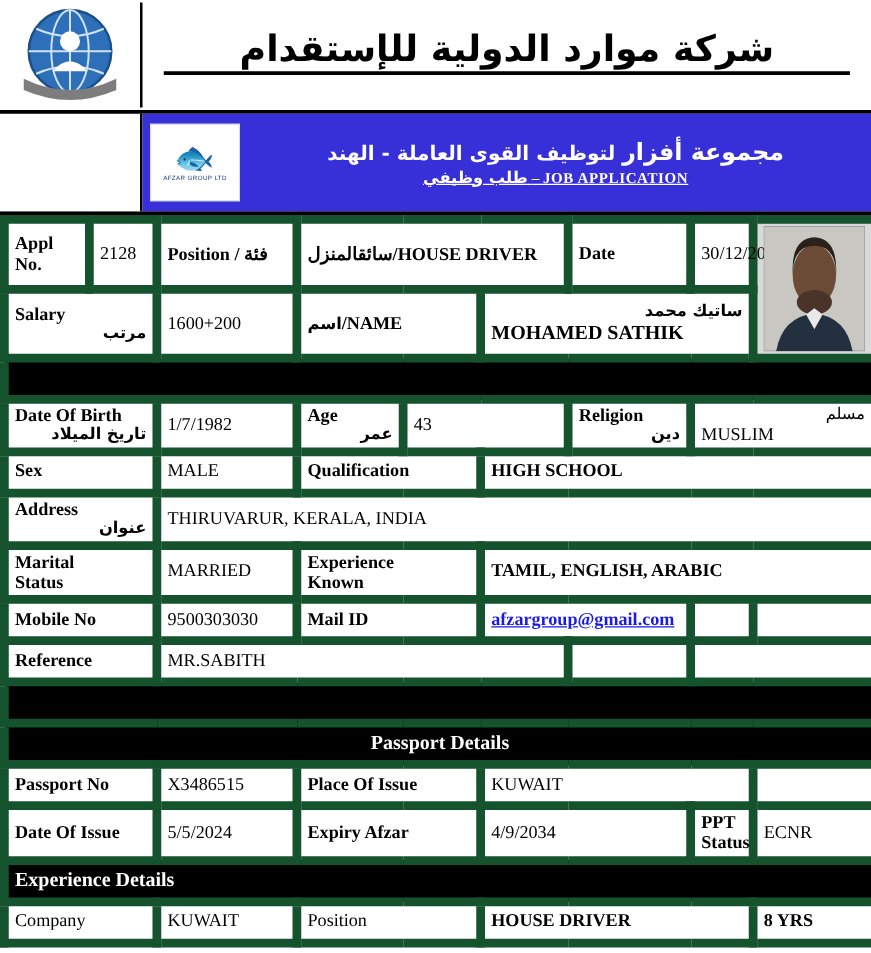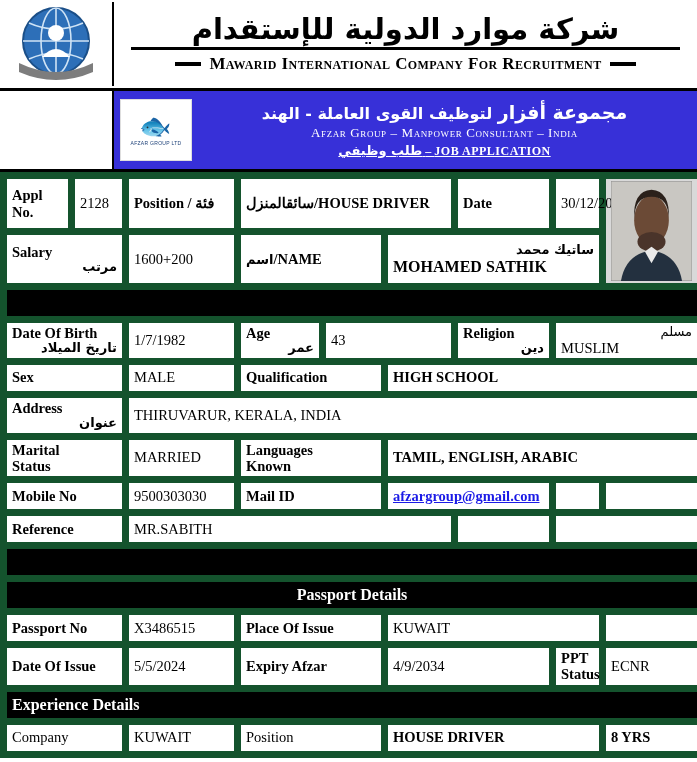--- a/index.html
+++ b/index.html
@@ -141,41 +141,35 @@
         <path d="M10 36 h66 M43 3 v66 M16 18 q27 12 54 0 M16 54 q27 -12 54 0" stroke="#cfe3f5" stroke-width="1.6" fill="none"></path>
         <ellipse cx="43" cy="36" rx="15" ry="33" fill="none" stroke="#cfe3f5" stroke-width="1.6"></ellipse>
         <circle cx="43" cy="28" r="8" fill="#ffffff"></circle>
         <path d="M29 52 q14 -16 28 0 z" fill="#ffffff"></path>
         <path d="M6 58 q37 18 74 0 l0 9 q-37 16 -74 0 z" fill="#7d7d7d"></path>
       </svg>
     </div>
     <div class="hdr-text">
       <div class="ar-title">شركة موارد الدولية للإستقدام</div>
       <div class="rule"></div>
-      <div class="en-title">
-        <span class="dash"></span>
-        <span>Mawarid International Company For Recruitment</span>
-        <span class="dash"></span>
-      </div>
     </div>
   </div>
 
   <div class="banner-wrap">
     <div class="banner-left"></div>
     <div class="banner">
       <div class="banner-logo">
         <div class="fish">🐟</div>
         <div class="cap">AFZAR GROUP LTD</div>
       </div>
       <div class="banner-texts">
         <div class="b1">
           <span class="big">مجموعة أفزار</span>
           <span>لتوظيف القوى العاملة - الهند</span>
         </div>
-        <div class="b2">Afzar Group – Manpower Consultant – India</div>
         <div class="b3">
           <span class="ar">طلب وظيفي</span>
           <span> – </span>
           <span>JOB APPLICATION</span>
         </div>
       </div>
     </div>
   </div>
 
   <table class="main">
@@ -267,21 +261,21 @@
       <td colspan="7">THIRUVARUR, KERALA, INDIA</td>
     </tr>
 
     <tr>
       <td colspan="2" class="label twoline">
         <div>Marital</div>
         <div>Status</div>
       </td>
       <td>MARRIED</td>
       <td colspan="2" class="label twoline">
-        <div>Languages</div>
+        <div>Experience</div>
         <div>Known</div>
       </td>
       <td colspan="4" class="b">TAMIL, ENGLISH, ARABIC</td>
     </tr>
 
     <tr>
       <td colspan="2" class="label">Mobile No</td>
       <td>9500303030</td>
       <td colspan="2" class="label">Mail ID</td>
       <td colspan="2">

